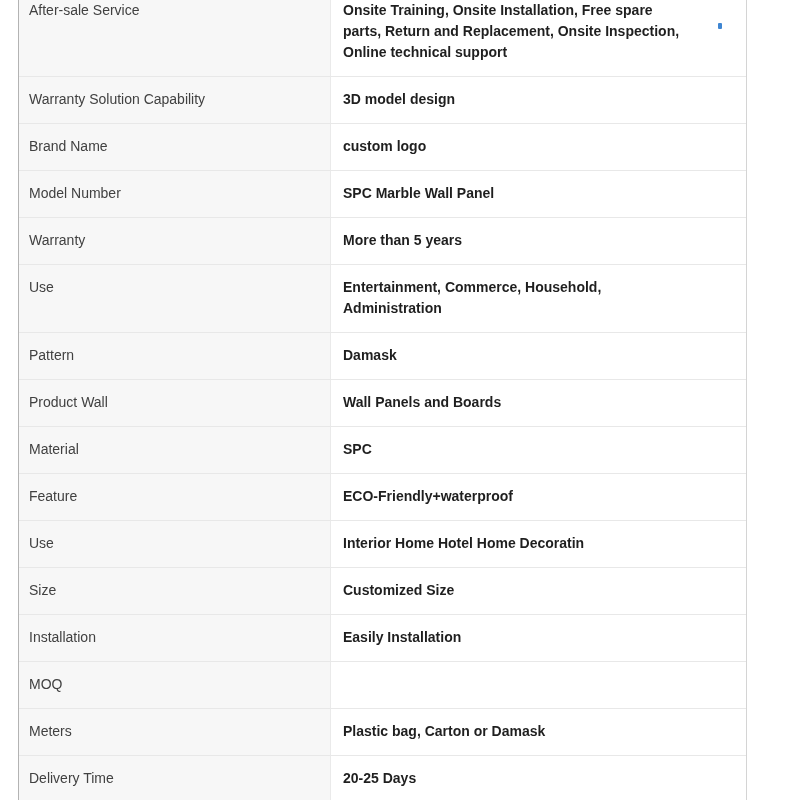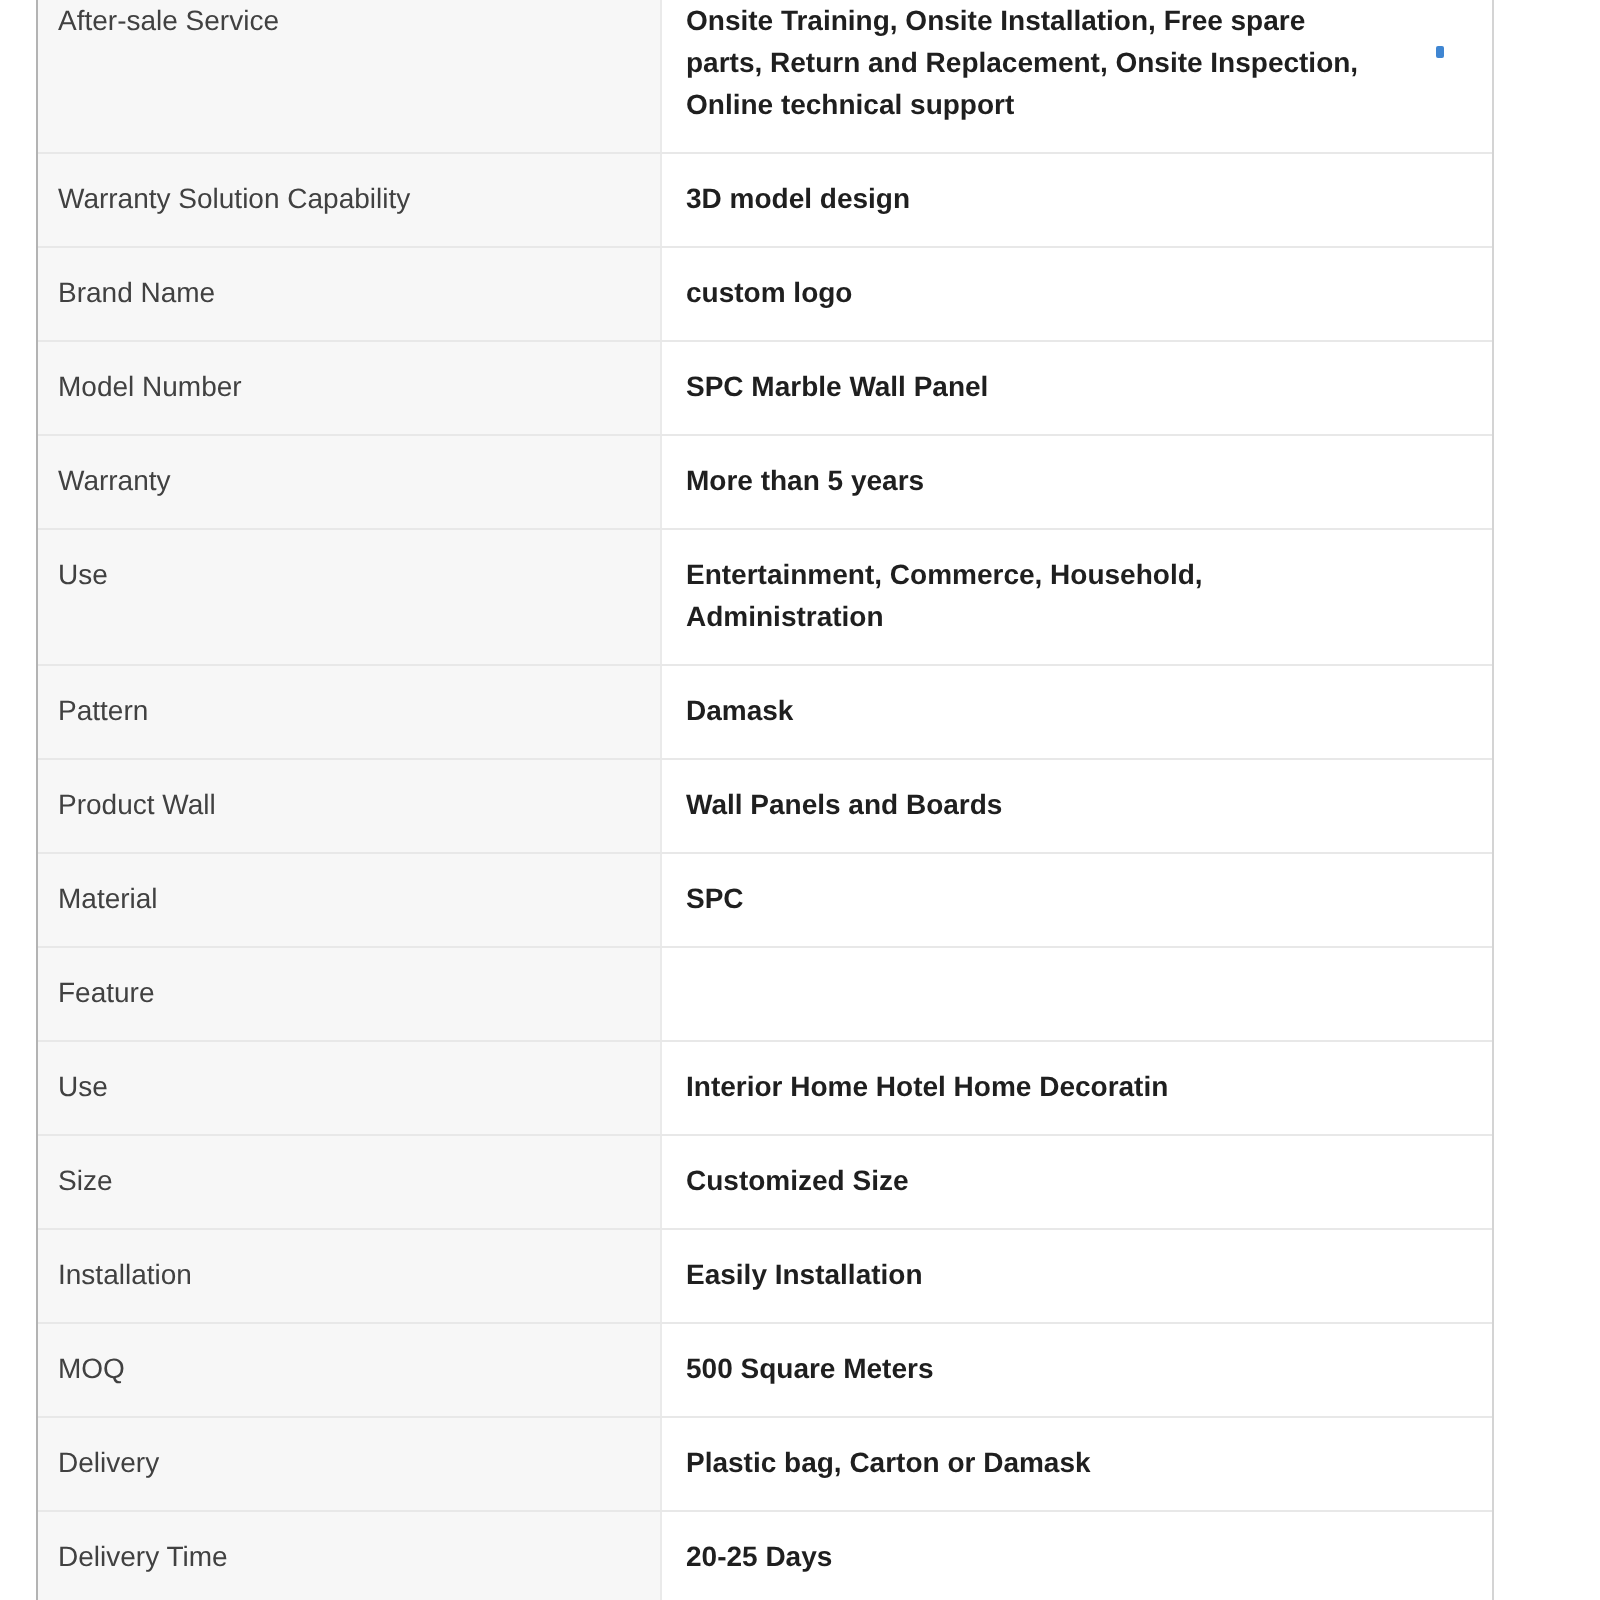--- a/index.html
+++ b/index.html
@@ -93,39 +93,39 @@
     <div class="attr-row">
       <div class="attr-label">Product Wall</div>
       <div class="attr-value">Wall Panels and Boards</div>
     </div>
     <div class="attr-row">
       <div class="attr-label">Material</div>
       <div class="attr-value">SPC</div>
     </div>
     <div class="attr-row">
       <div class="attr-label">Feature</div>
+      <div class="attr-value">ECO-Friendly+waterproof</div>
     </div>
     <div class="attr-row">
       <div class="attr-label">Use</div>
       <div class="attr-value">Interior Home Hotel Home Decoratin</div>
     </div>
     <div class="attr-row">
       <div class="attr-label">Size</div>
       <div class="attr-value">Customized Size</div>
     </div>
     <div class="attr-row">
       <div class="attr-label">Installation</div>
       <div class="attr-value">Easily Installation</div>
     </div>
     <div class="attr-row">
       <div class="attr-label">MOQ</div>
-      <div class="attr-value">500 Square Meters</div>
     </div>
     <div class="attr-row">
-      <div class="attr-label">Delivery</div>
+      <div class="attr-label">Meters</div>
       <div class="attr-value">Plastic bag, Carton or Damask</div>
     </div>
     <div class="attr-row">
       <div class="attr-label">Delivery Time</div>
       <div class="attr-value">20-25 Days</div>
     </div>
   </div>
 
 <span class="caret-artifact" style="background: rgb(63, 134, 210);"></span>
 

